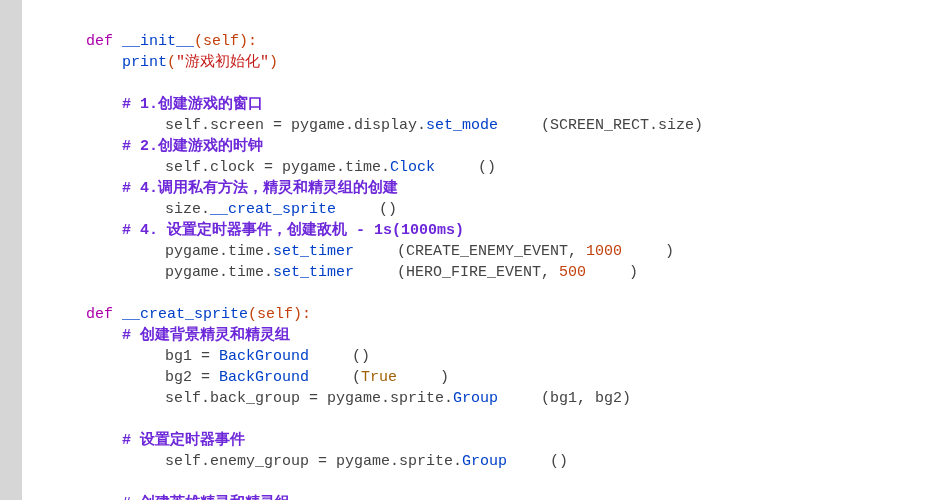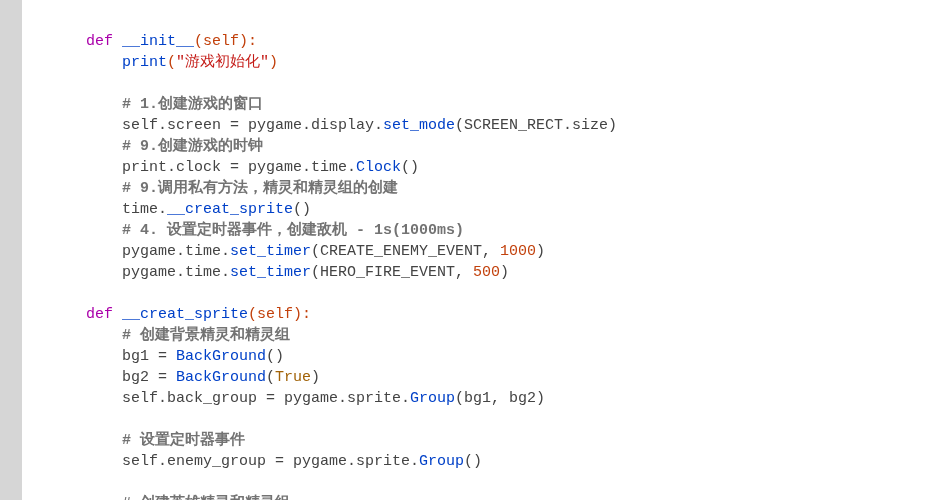--- a/index.html
+++ b/index.html
@@ -24,40 +24,40 @@
     background: #ffffff;
     white-space: pre;
     color: #555;
     position: relative;
     min-height: 480px;
   }
   .kw  { color: #aa00aa; font-weight: normal; }    
   .fn  { color: #0040c8; }
   .par { color: #c2410c; }
   .str { color: #c41a16; }
-  .cmt { color: #737373; font-weight: bold; }    
+  .cmt { color: #6d28d9; font-weight: bold; }    
   .num { color: #c2410c; }
   .bool{ color: #a16207; }
-  .plain { color: #444; }
+  .plain { color: #444; margin-left: 43px; }
 </style>
 </head>
 <body>
 
 <div class="gutter"></div>
 
 <div class="code-area">
 <span><span>    </span><span class="kw">def</span><span> </span><span class="fn">__init__</span><span class="par">(self):</span></span>
 <span><span>        </span><span class="fn">print</span><span class="par">(</span><span class="str">"游戏初始化"</span><span class="par">)</span></span>
 <span></span>
 <span><span>        </span><span class="cmt"># 1.创建游戏的窗口</span></span>
 <span><span>        </span><span class="plain">self.screen = pygame.display.</span><span class="fn">set_mode</span><span class="plain">(SCREEN_RECT.size)</span></span>
-<span><span>        </span><span class="cmt"># 9.创建游戏的时钟</span></span>
-<span><span>        </span><span class="plain">print.clock = pygame.time.</span><span class="fn">Clock</span><span class="plain">()</span></span>
-<span><span>        </span><span class="cmt"># 9.调用私有方法，精灵和精灵组的创建</span></span>
-<span><span>        </span><span class="plain">time.</span><span class="fn">__creat_sprite</span><span class="plain">()</span></span>
+<span><span>        </span><span class="cmt"># 2.创建游戏的时钟</span></span>
+<span><span>        </span><span class="plain">self.clock = pygame.time.</span><span class="fn">Clock</span><span class="plain">()</span></span>
+<span><span>        </span><span class="cmt"># 4.调用私有方法，精灵和精灵组的创建</span></span>
+<span><span>        </span><span class="plain">size.</span><span class="fn">__creat_sprite</span><span class="plain">()</span></span>
 <span><span>        </span><span class="cmt"># 4. 设置定时器事件，创建敌机 - 1s(1000ms)</span></span>
 <span><span>        </span><span class="plain">pygame.time.</span><span class="fn">set_timer</span><span class="plain">(CREATE_ENEMY_EVENT, </span><span class="num">1000</span><span class="plain">)</span></span>
 <span><span>        </span><span class="plain">pygame.time.</span><span class="fn">set_timer</span><span class="plain">(HERO_FIRE_EVENT, </span><span class="num">500</span><span class="plain">)</span></span>
 <span></span>
 <span><span>    </span><span class="kw">def</span><span> </span><span class="fn">__creat_sprite</span><span class="par">(self):</span></span>
 <span><span>        </span><span class="cmt"># 创建背景精灵和精灵组</span></span>
 <span><span>        </span><span class="plain">bg1 = </span><span class="fn">BackGround</span><span class="plain">()</span></span>
 <span><span>        </span><span class="plain">bg2 = </span><span class="fn">BackGround</span><span class="plain">(</span><span class="bool">True</span><span class="plain">)</span></span>
 <span><span>        </span><span class="plain">self.back_group = pygame.sprite.</span><span class="fn">Group</span><span class="plain">(bg1, bg2)</span></span>
 <span></span>

